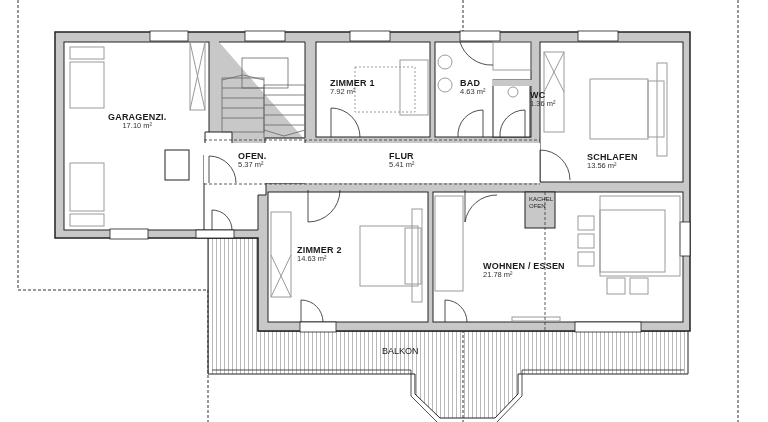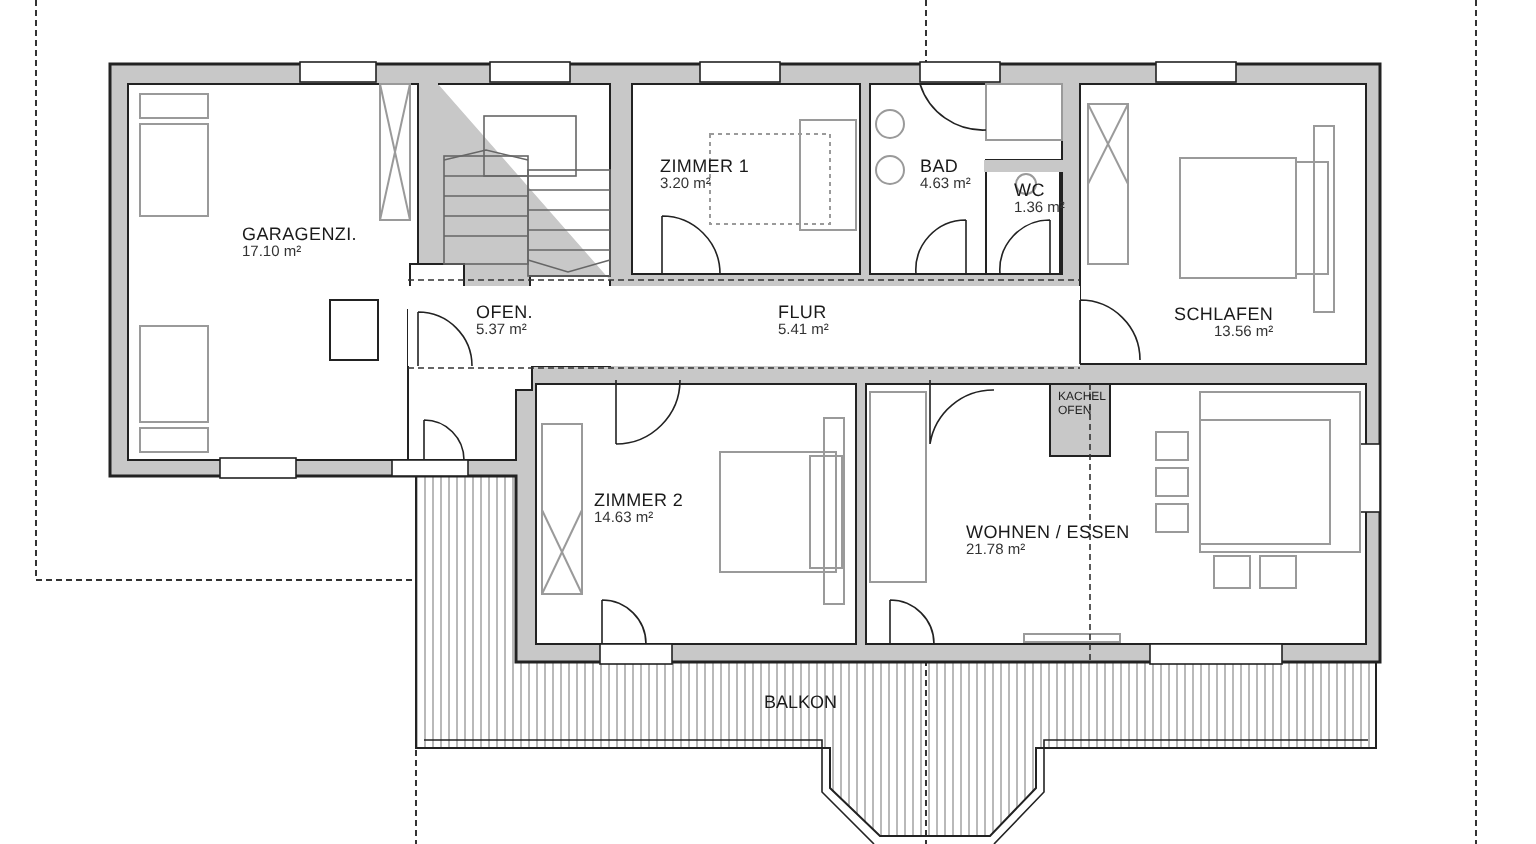--- a/index.html
+++ b/index.html
@@ -1,19 +1,19 @@
 <!DOCTYPE html>
 <html><head>
 <meta charset="utf-8">
 <style>
   html,body{margin:0;padding:0;background:#fff;}
   body{width:768px;height:422px;overflow:hidden;position:relative;font-family:"Liberation Sans",sans-serif;}
   svg{position:absolute;left:0;top:0;}
   .lbl{position:absolute;font-family:"Liberation Sans",sans-serif;color:#1a1a1a;line-height:1.15;white-space:nowrap;}
-  .lbl .nm{font-weight:normal;font-size:9px;letter-spacing:0.2px;display:block;}
+  .lbl .nm{font-weight:bold;font-size:9px;letter-spacing:0.2px;display:block;}
   .lbl .ar{font-size:7.5px;color:#333;display:block;}
   .kachel{position:absolute;font-size:6px;line-height:7px;color:#222;font-family:"Liberation Sans",sans-serif;}
   .balkon{position:absolute;font-weight:normal;font-size:9px;color:#1a1a1a;background:transparent;}
 </style>
 </head>
 <body>
 
 <svg width="768" height="422" viewBox="0 0 768 422" xmlns="http://www.w3.org/2000/svg">
   <defs>
     <pattern id="deck" width="4" height="10" patternUnits="userSpaceOnUse">
@@ -133,41 +133,41 @@
     <path d="M460 42 A33 33 0 0 0 493 65"></path>
   </g>
 
   <g stroke="#333" stroke-width="0.8" stroke-dasharray="3,2" fill="none">
     <line x1="204" y1="140" x2="540" y2="140"></line>
     <line x1="204" y1="184" x2="540" y2="184"></line>
     <line x1="545" y1="192" x2="545" y2="330"></line>
   </g>
 </svg>
 
-<div class="lbl" style="left:121px;top:112px;">
+<div class="lbl" style="left:108px;top:112px;text-align:center;">
   <span class="nm">GARAGENZI.</span>
   <span class="ar">17.10 m²</span>
 </div>
 <div class="lbl" style="left:238px;top:151px;">
   <span class="nm">OFEN.</span>
   <span class="ar">5.37 m²</span>
 </div>
 <div class="lbl" style="left:330px;top:78px;">
   <span class="nm">ZIMMER 1</span>
-  <span class="ar">3.20 m²</span>
+  <span class="ar">7.92 m²</span>
 </div>
 <div class="lbl" style="left:460px;top:78px;">
   <span class="nm">BAD</span>
   <span class="ar">4.63 m²</span>
 </div>
-<div class="lbl" style="left:507px;top:90px;">
+<div class="lbl" style="left:530px;top:90px;">
   <span class="nm">WC</span>
   <span class="ar">1.36 m²</span>
 </div>
-<div class="lbl" style="left:587px;top:152px;text-align:right;">
+<div class="lbl" style="left:587px;top:152px;">
   <span class="nm">SCHLAFEN</span>
   <span class="ar">13.56 m²</span>
 </div>
 <div class="lbl" style="left:357px;top:151px;margin-left:32px;">
   <span class="nm">FLUR</span>
   <span class="ar">5.41 m²</span>
 </div>
 <div class="lbl" style="left:297px;top:245px;">
   <span class="nm">ZIMMER 2</span>
   <span class="ar">14.63 m²</span>

